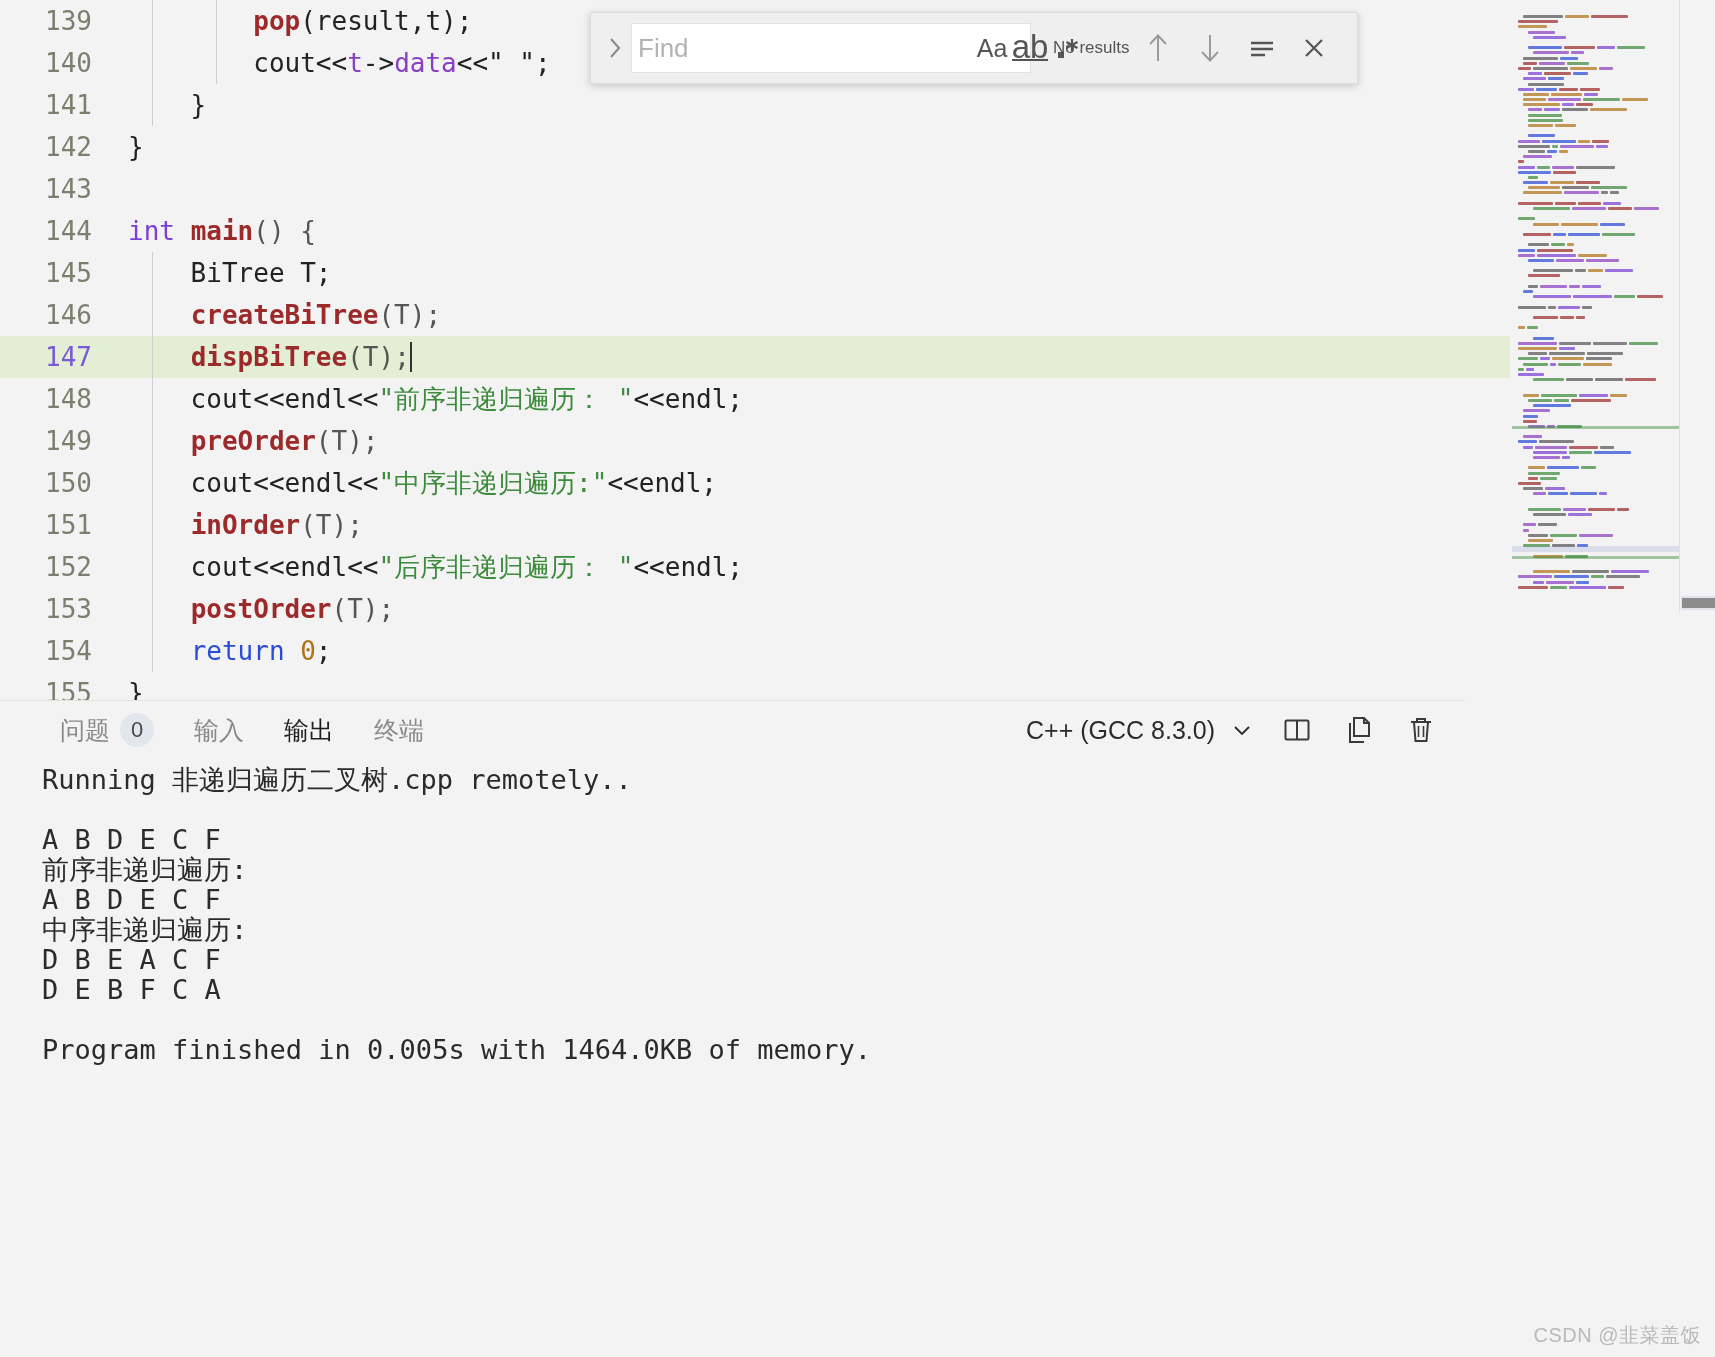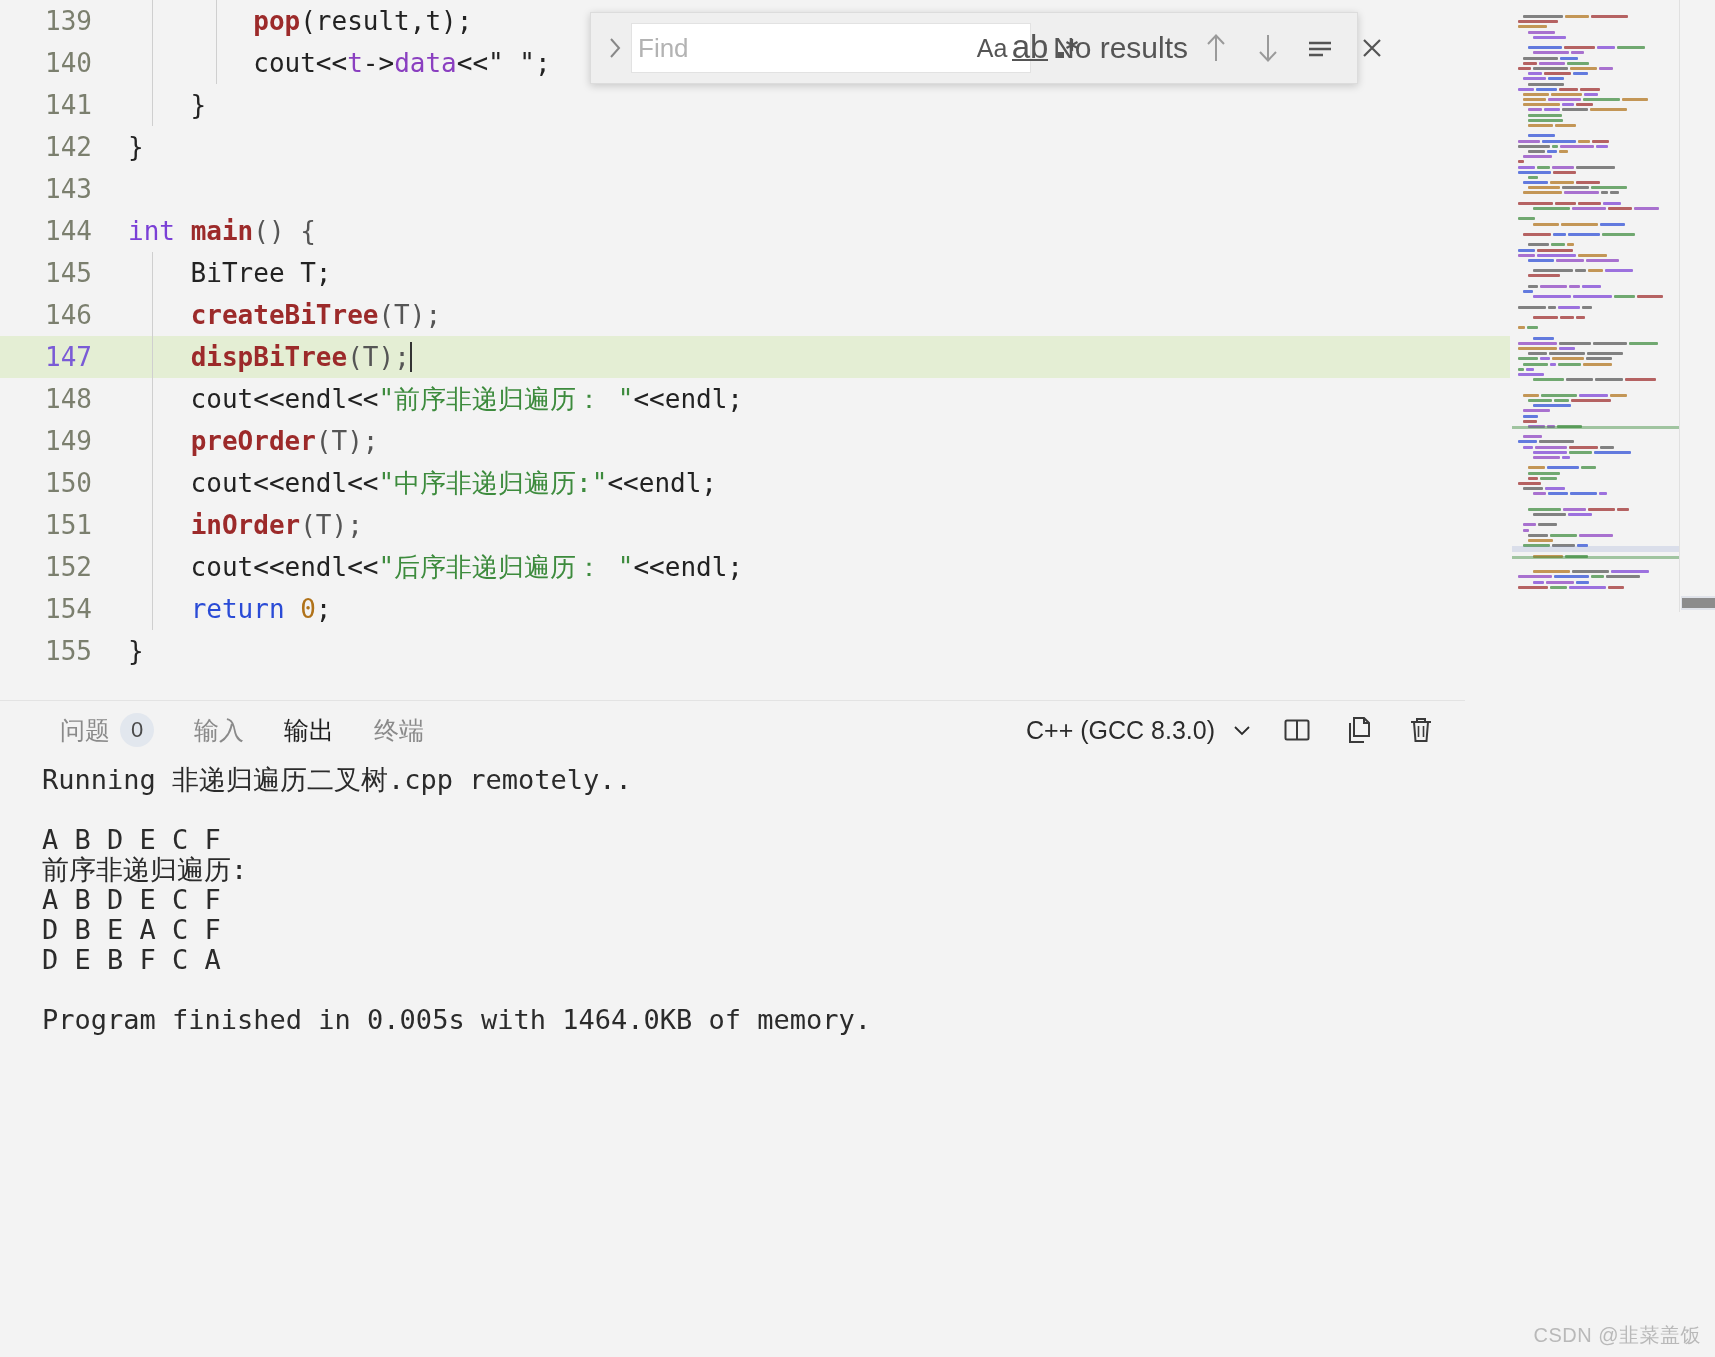--- a/index.html
+++ b/index.html
@@ -72,21 +72,21 @@
     flex:1; border:none; outline:none; background:transparent;
     font-family:"Liberation Sans", sans-serif; font-size:26px; color:#333;
     height:46px;
   }
   #find-input::placeholder { color:#b3b3b3; }
   .find-opt {
     width:38px; height:40px; display:flex; align-items:center; justify-content:center;
     color:#555; font-size:22px; cursor:pointer; flex:0 0 auto;
   }
   #find-status {
-    margin-left:22px; font-size:30px; color:#555; white-space:nowrap; flex:0 0 auto;
+    margin-left:22px; font-size:17px; color:#555; white-space:nowrap; flex:0 0 auto;
   }
   .find-act {
     width:48px; height:48px; display:flex; align-items:center; justify-content:center;
     cursor:pointer; flex:0 0 auto; margin-left:4px; color:#9a9a9a;
   }
   .find-act.dark { color:#555; }
 
   
   #minimap {
     position:absolute; left:1512px; top:0; width:168px; height:612px;
@@ -180,20 +180,21 @@
         <div class="code-line"><div class="ln">143</div><div class="src"></div></div>
         <div class="code-line"><div class="ln">144</div><div class="src"><span class="t-kw">int</span><span class="t-plain"> </span><span class="t-fn">main</span><span class="t-punct">() {</span></div></div>
         <div class="code-line"><div class="ln">145</div><div class="guide g1"></div><div class="src"><span class="t-plain">    BiTree T;</span></div></div>
         <div class="code-line"><div class="ln">146</div><div class="guide g1"></div><div class="src"><span class="t-plain">    </span><span class="t-fn">createBiTree</span><span class="t-punct">(T);</span></div></div>
         <div class="code-line active"><div class="ln">147</div><div class="guide g1"></div><div class="src"><span class="t-plain">    </span><span class="t-fn">dispBiTree</span><span class="t-punct">(T);</span><span class="caret"></span></div></div>
         <div class="code-line"><div class="ln">148</div><div class="guide g1"></div><div class="src"><span class="t-plain">    cout&lt;&lt;endl&lt;&lt;</span><span class="t-str">"前序非递归遍历： "</span><span class="t-plain">&lt;&lt;endl;</span></div></div>
         <div class="code-line"><div class="ln">149</div><div class="guide g1"></div><div class="src"><span class="t-plain">    </span><span class="t-fn">preOrder</span><span class="t-punct">(T);</span></div></div>
         <div class="code-line"><div class="ln">150</div><div class="guide g1"></div><div class="src"><span class="t-plain">    cout&lt;&lt;endl&lt;&lt;</span><span class="t-str">"中序非递归遍历:"</span><span class="t-plain">&lt;&lt;endl;</span></div></div>
         <div class="code-line"><div class="ln">151</div><div class="guide g1"></div><div class="src"><span class="t-plain">    </span><span class="t-fn">inOrder</span><span class="t-punct">(T);</span></div></div>
         <div class="code-line"><div class="ln">152</div><div class="guide g1"></div><div class="src"><span class="t-plain">    cout&lt;&lt;endl&lt;&lt;</span><span class="t-str">"后序非递归遍历： "</span><span class="t-plain">&lt;&lt;endl;</span></div></div>
+        <div class="code-line"><div class="ln">153</div><div class="guide g1"></div><div class="src"><span class="t-plain">    </span><span class="t-fn">postOrder</span><span class="t-punct">(T);</span></div></div>
         <div class="code-line"><div class="ln">154</div><div class="guide g1"></div><div class="src"><span class="t-plain">    </span><span class="t-kw2">return</span><span class="t-plain"> </span><span class="t-num">0</span><span class="t-plain">;</span></div></div>
         <div class="code-line"><div class="ln">155</div><div class="src"><span class="t-plain">}</span></div></div>
       </div>
   </div>
 
   <div id="minimap">
     <div id="minimap-inner">
         <div class="mm-line" style="padding-left: 5px;">
           <div class="mm-seg" style="width: 39.5611px; background: rgb(85, 85, 85);"></div>
           <div class="mm-seg" style="width: 23.9929px; background: rgb(176, 114, 25);"></div>
@@ -729,20 +730,21 @@
         </div>
       </div>
     </div>
 
     <div id="terminal">
         <div class="term-line">Running 非递归遍历二叉树.cpp remotely..</div>
         <div class="term-line term-gap"></div>
         <div class="term-line">A B D E C F</div>
         <div class="term-line">前序非递归遍历:</div>
         <div class="term-line">A B D E C F</div>
+        <div class="term-line">中序非递归遍历:</div>
         <div class="term-line">D B E A C F</div>
         <div class="term-line">D E B F C A</div>
         <div class="term-line term-gap"></div>
         <div class="term-line">Program finished in 0.005s with 1464.0KB of memory.</div>
       </div>
   </div>
 
   <div id="watermark">CSDN @韭菜盖饭</div>
 </div>
 

